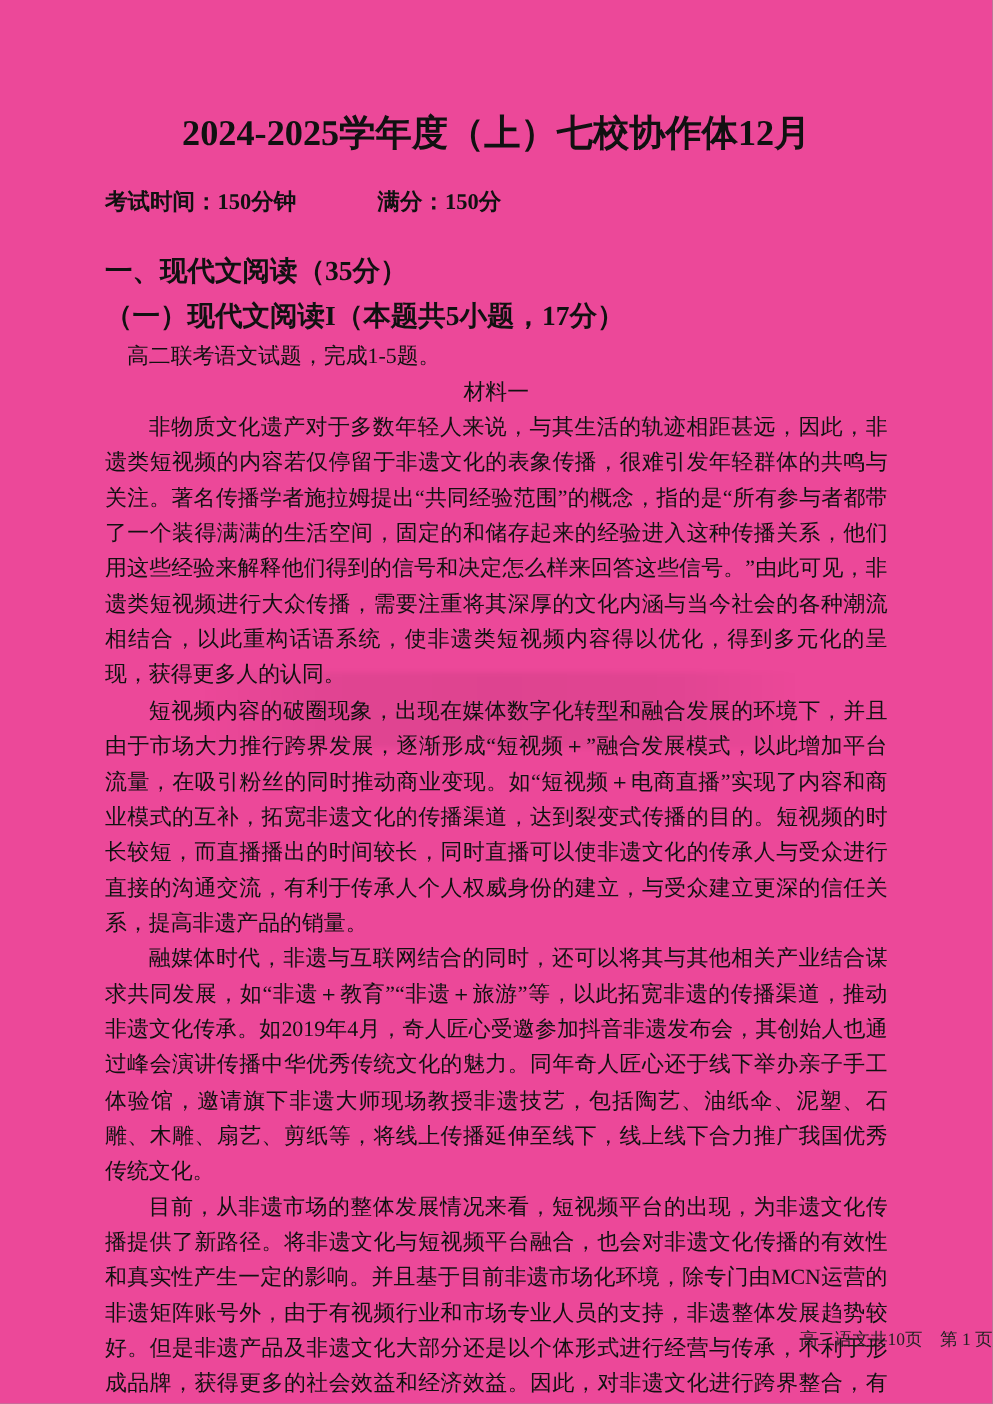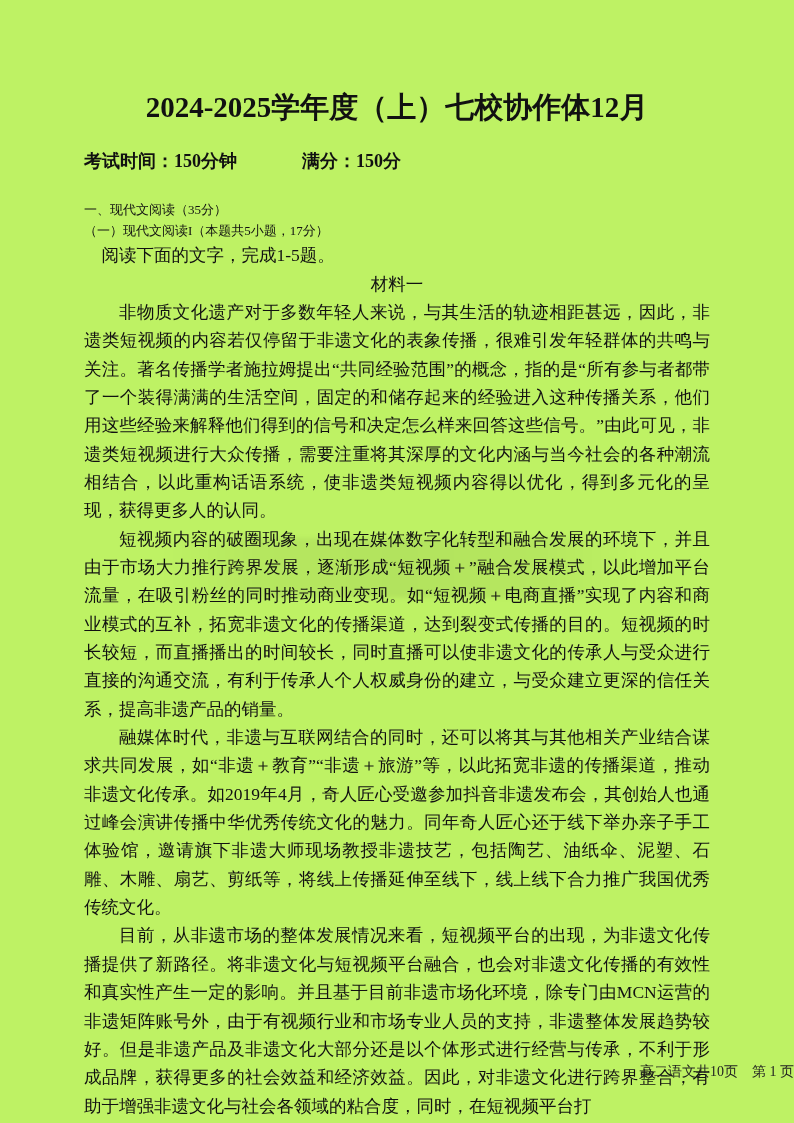--- a/index.html
+++ b/index.html
@@ -5,21 +5,21 @@
   html, body {
     margin: 0;
     padding: 0;
     background: #9a9a9a;
   }
   .page {
     position: relative;
     width: 794px;
     height: 1123px;
     margin: 0 auto;
-    background: #bef264;
+    background: #ec4899;
     box-sizing: border-box;
     padding: 88px 84px 40px 84px;
     font-family: "Liberation Serif", "DejaVu Serif", serif;
     color: #111111;
     overflow: hidden;
   }
   .title {
     text-align: center;
     font-weight: bold;
     font-size: 29px;
@@ -33,22 +33,22 @@
     margin-bottom: 26px;
   }
   .exam-meta .meta-part {
     display: inline-block;
   }
   .exam-meta .meta-gap {
     display: inline-block;
     width: 56px;
   }
   .heading {
-    font-weight: normal;
-    font-size: 13px;
+    font-weight: bold;
+    font-size: 22px;
     line-height: 1.62;
     margin: 0;
   }
   .instruction {
     font-size: 17.5px;
     line-height: 1.62;
     margin: 0;
     padding-left: 1em;
   }
   .material-label {
@@ -99,21 +99,21 @@
   </h1>
 
   <div class="exam-meta">
     <span class="meta-part">考试时间：150分钟</span>
     <span class="meta-gap"></span>
     <span class="meta-part">满分：150分</span>
   </div>
 
   <p class="heading">一、现代文阅读（35分）</p>
   <p class="heading">（一）现代文阅读I（本题共5小题，17分）</p>
-  <p class="instruction">阅读下面的文字，完成1-5题。</p>
+  <p class="instruction">高二联考语文试题，完成1-5题。</p>
   <p class="material-label">材料一</p>
 
   <div class="body-text">
     <p>非物质文化遗产对于多数年轻人来说，与其生活的轨迹相距甚远，因此，非遗类短视频的内容若仅停留于非遗文化的表象传播，很难引发年轻群体的共鸣与关注。著名传播学者施拉姆提出“共同经验范围”的概念，指的是“所有参与者都带了一个装得满满的生活空间，固定的和储存起来的经验进入这种传播关系，他们用这些经验来解释他们得到的信号和决定怎么样来回答这些信号。”由此可见，非遗类短视频进行大众传播，需要注重将其深厚的文化内涵与当今社会的各种潮流相结合，以此重构话语系统，使非遗类短视频内容得以优化，得到多元化的呈现，获得更多人的认同。</p>
     <p>短视频内容的破圈现象，出现在媒体数字化转型和融合发展的环境下，并且由于市场大力推行跨界发展，逐渐形成“短视频＋”融合发展模式，以此增加平台流量，在吸引粉丝的同时推动商业变现。如“短视频＋电商直播”实现了内容和商业模式的互补，拓宽非遗文化的传播渠道，达到裂变式传播的目的。短视频的时长较短，而直播播出的时间较长，同时直播可以使非遗文化的传承人与受众进行直接的沟通交流，有利于传承人个人权威身份的建立，与受众建立更深的信任关系，提高非遗产品的销量。</p>
     <p>融媒体时代，非遗与互联网结合的同时，还可以将其与其他相关产业结合谋求共同发展，如“非遗＋教育”“非遗＋旅游”等，以此拓宽非遗的传播渠道，推动非遗文化传承。如2019年4月，奇人匠心受邀参加抖音非遗发布会，其创始人也通过峰会演讲传播中华优秀传统文化的魅力。同年奇人匠心还于线下举办亲子手工体验馆，邀请旗下非遗大师现场教授非遗技艺，包括陶艺、油纸伞、泥塑、石雕、木雕、扇艺、剪纸等，将线上传播延伸至线下，线上线下合力推广我国优秀传统文化。</p>
     <p>目前，从非遗市场的整体发展情况来看，短视频平台的出现，为非遗文化传播提供了新路径。将非遗文化与短视频平台融合，也会对非遗文化传播的有效性和真实性产生一定的影响。并且基于目前非遗市场化环境，除专门由MCN运营的非遗矩阵账号外，由于有视频行业和市场专业人员的支持，非遗整体发展趋势较好。但是非遗产品及非遗文化大部分还是以个体形式进行经营与传承，不利于形成品牌，获得更多的社会效益和经济效益。因此，对非遗文化进行跨界整合，有助于增强非遗文化与社会各领域的粘合度，同时，在短视频平台打</p>
   </div>
 
   <div class="watermark"></div>

